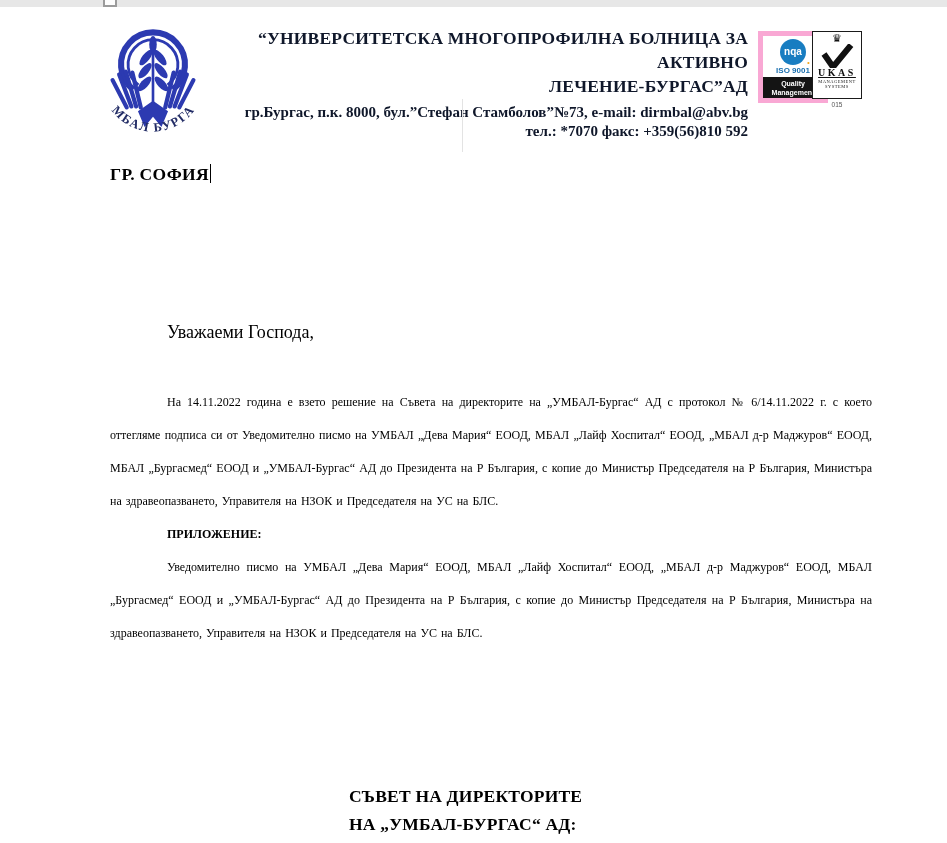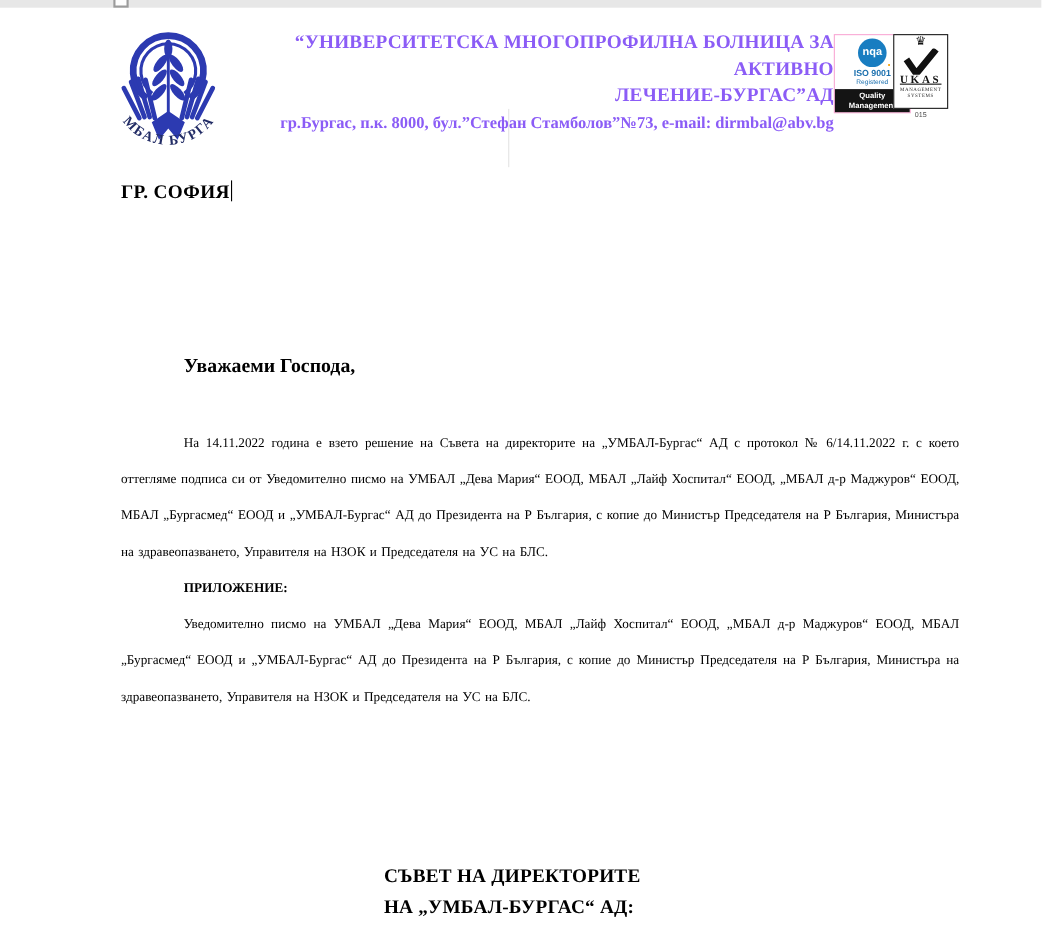--- a/index.html
+++ b/index.html
@@ -19,36 +19,36 @@
   }
   .table-handle {
     position:absolute; top:-7px; left:103px;
     width:14px; height:14px;
     background:#fdfdfd;
     border:2px solid #9b9b9b;
   }
   
   .logo-svg { position:absolute; left:106px; top:16px; width:94px; height:132px; }
   .org-block {
-    position:absolute; left:196px; top:26px; width:562px;
+    position:absolute; left:186px; top:26px; width:562px;
     text-align:right;
-    color:#8b5cf6;
+    color:#0f172a;
     font-weight:bold;
   }
   .org-name { font-size:17.5px; line-height:24px; letter-spacing:0.2px; }
   .org-addr { font-size:15px; line-height:19px; margin-top:5px; }
   .org-phone { font-size:15px; line-height:19px; }
   .cell-border {
     position:absolute; left:462px; top:99px; width:1px; height:53px;
     background:#e3e3e3;
   }
   
   .badge-nqa {
     position:absolute; left:758px; top:31px; width:70px; height:72px;
-    background:#fff; border:1px solid #f9a8d4;
+    background:#fff; border:5px solid #f9a8d4;
     text-align:center;
   }
   .nqa-circle {
     width:26px; height:26px; border-radius:50%;
     margin:3px auto 1px auto;
     color:#fff; font-family:"Liberation Sans", sans-serif;
     font-weight:bold; font-size:10px; line-height:26px;
     position:relative;
   }
   .nqa-dot { position:absolute; right:-4px; bottom:2px; font-size:12px; line-height:6px; }
@@ -82,21 +82,21 @@
     letter-spacing:0.3px;
   }
   .caret {
     display:inline-block; width:1.5px; height:19px;
     background:#000; margin-left:1px; vertical-align:-3px;
     animation:blink 1s steps(1) infinite;
   }
   @keyframes blink { 50% { opacity:0; } }
   .salutation {
     position:absolute; left:167px; top:322px;
-    font-size:18px; font-weight:bold;
+    font-size:18px; font-weight:normal;
   }
   .body-flow {
     position:absolute; left:110px; top:386px; width:762px;
     font-size:12px; line-height:33px;
   }
   .para { text-align:justify; text-indent:57px; word-spacing:1px; }
   .attach-head { font-weight:bold; padding-left:57px; }
   .signature {
     position:absolute; left:337px; top:783px;
     font-size:17.5px; font-weight:bold; line-height:27.5px;
@@ -145,20 +145,21 @@
       <textPath href="#cap-arc" startOffset="50%" text-anchor="middle">УМБАЛ БУРГАС</textPath>
     </text>
   </svg>
 
   <div class="org-block">
     <div class="org-name">
       <div>“УНИВЕРСИТЕТСКА МНОГОПРОФИЛНА БОЛНИЦА ЗА АКТИВНО</div>
       <div>ЛЕЧЕНИЕ-БУРГАС”АД</div>
     </div>
     <div class="org-addr">гр.Бургас, п.к. 8000, бул.”Стефан Стамболов”№73, e-mail: dirmbal@abv.bg</div>
+    <div class="org-phone">тел.: *7070 факс: +359(56)810 592</div>
   </div>
 
   <div class="cell-border"></div>
 
   <div class="badge-nqa">
     <div class="nqa-circle" style="background:#187dc1">
       <span>nqa</span><span class="nqa-dot" style="color:#f6a81c">.</span>
     </div>
     <div class="nqa-iso">ISO 9001</div>
     <div class="nqa-reg">Registered</div>

